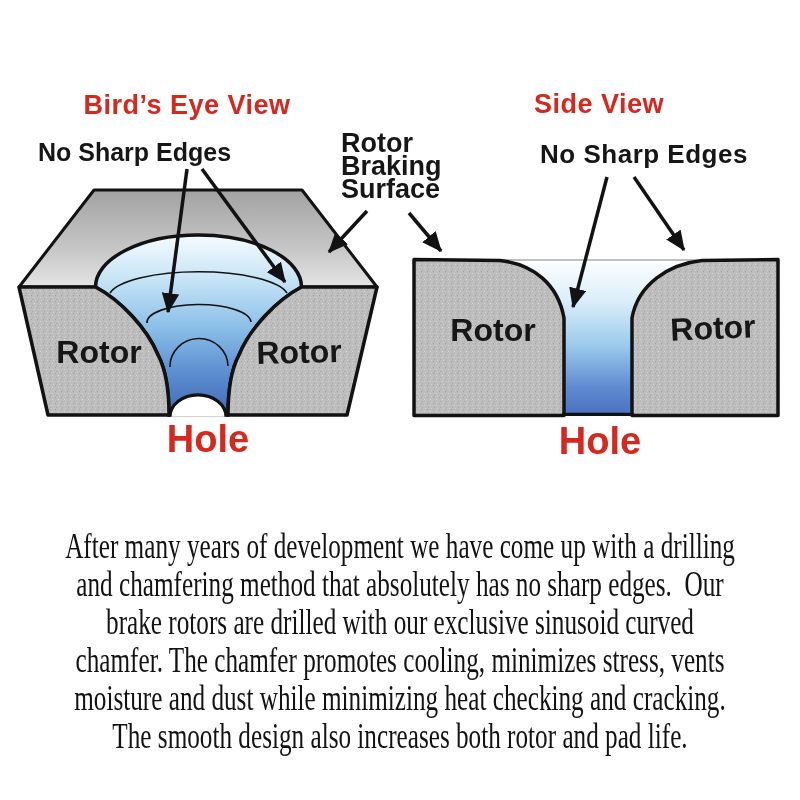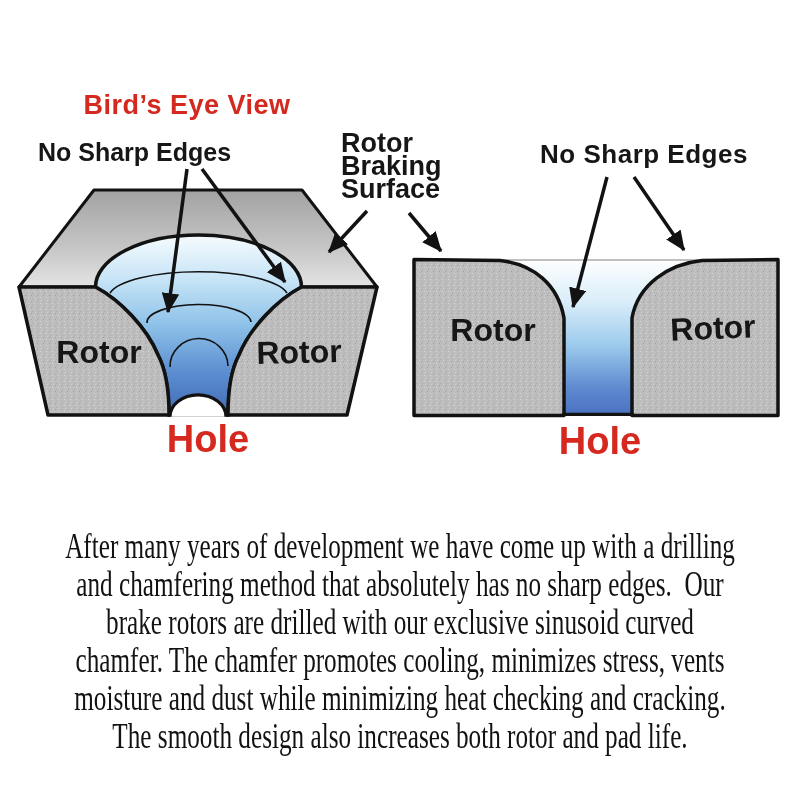--- a/index.html
+++ b/index.html
@@ -85,20 +85,21 @@
 
       <line x1="187" y1="169" x2="168" y2="312" stroke="#121212" stroke-width="3.5" marker-end="url(#ah)"></line>
       <line x1="202" y1="169" x2="285" y2="282" stroke="#121212" stroke-width="3.5" marker-end="url(#ah)"></line>
       <line x1="367" y1="211" x2="329" y2="252" stroke="#121212" stroke-width="3.5" marker-end="url(#ah)"></line>
       <line x1="409" y1="213" x2="441" y2="251" stroke="#121212" stroke-width="3.5" marker-end="url(#ah)"></line>
       <line x1="607" y1="177" x2="573" y2="307" stroke="#121212" stroke-width="3.5" marker-end="url(#ah)"></line>
       <line x1="634" y1="177" x2="684" y2="250" stroke="#121212" stroke-width="3.5" marker-end="url(#ah)"></line>
     </svg>
 
     <div class="lbl title red center" style="left:77px;top:91px;width:220px;">Bird’s Eye View</div>
+    <div class="lbl title red center" style="left:523px;top:90px;width:152px;">Side View</div>
 
     <div class="lbl nse center" style="left:27px;top:139px;width:215px;">No Sharp Edges</div>
     <div class="lbl nse-r center" style="left:518px;top:141px;width:252px;">No Sharp Edges</div>
 
     <div class="lbl braking" style="left:341px;top:132px;width:130px;">Rotor
 Braking
 Surface</div>
 
     <div class="lbl rotor center" style="left:39px;top:336px;width:120px;">Rotor</div>
     <div class="lbl rotor center tilt1" style="left:239px;top:336px;width:120px;">Rotor</div>

